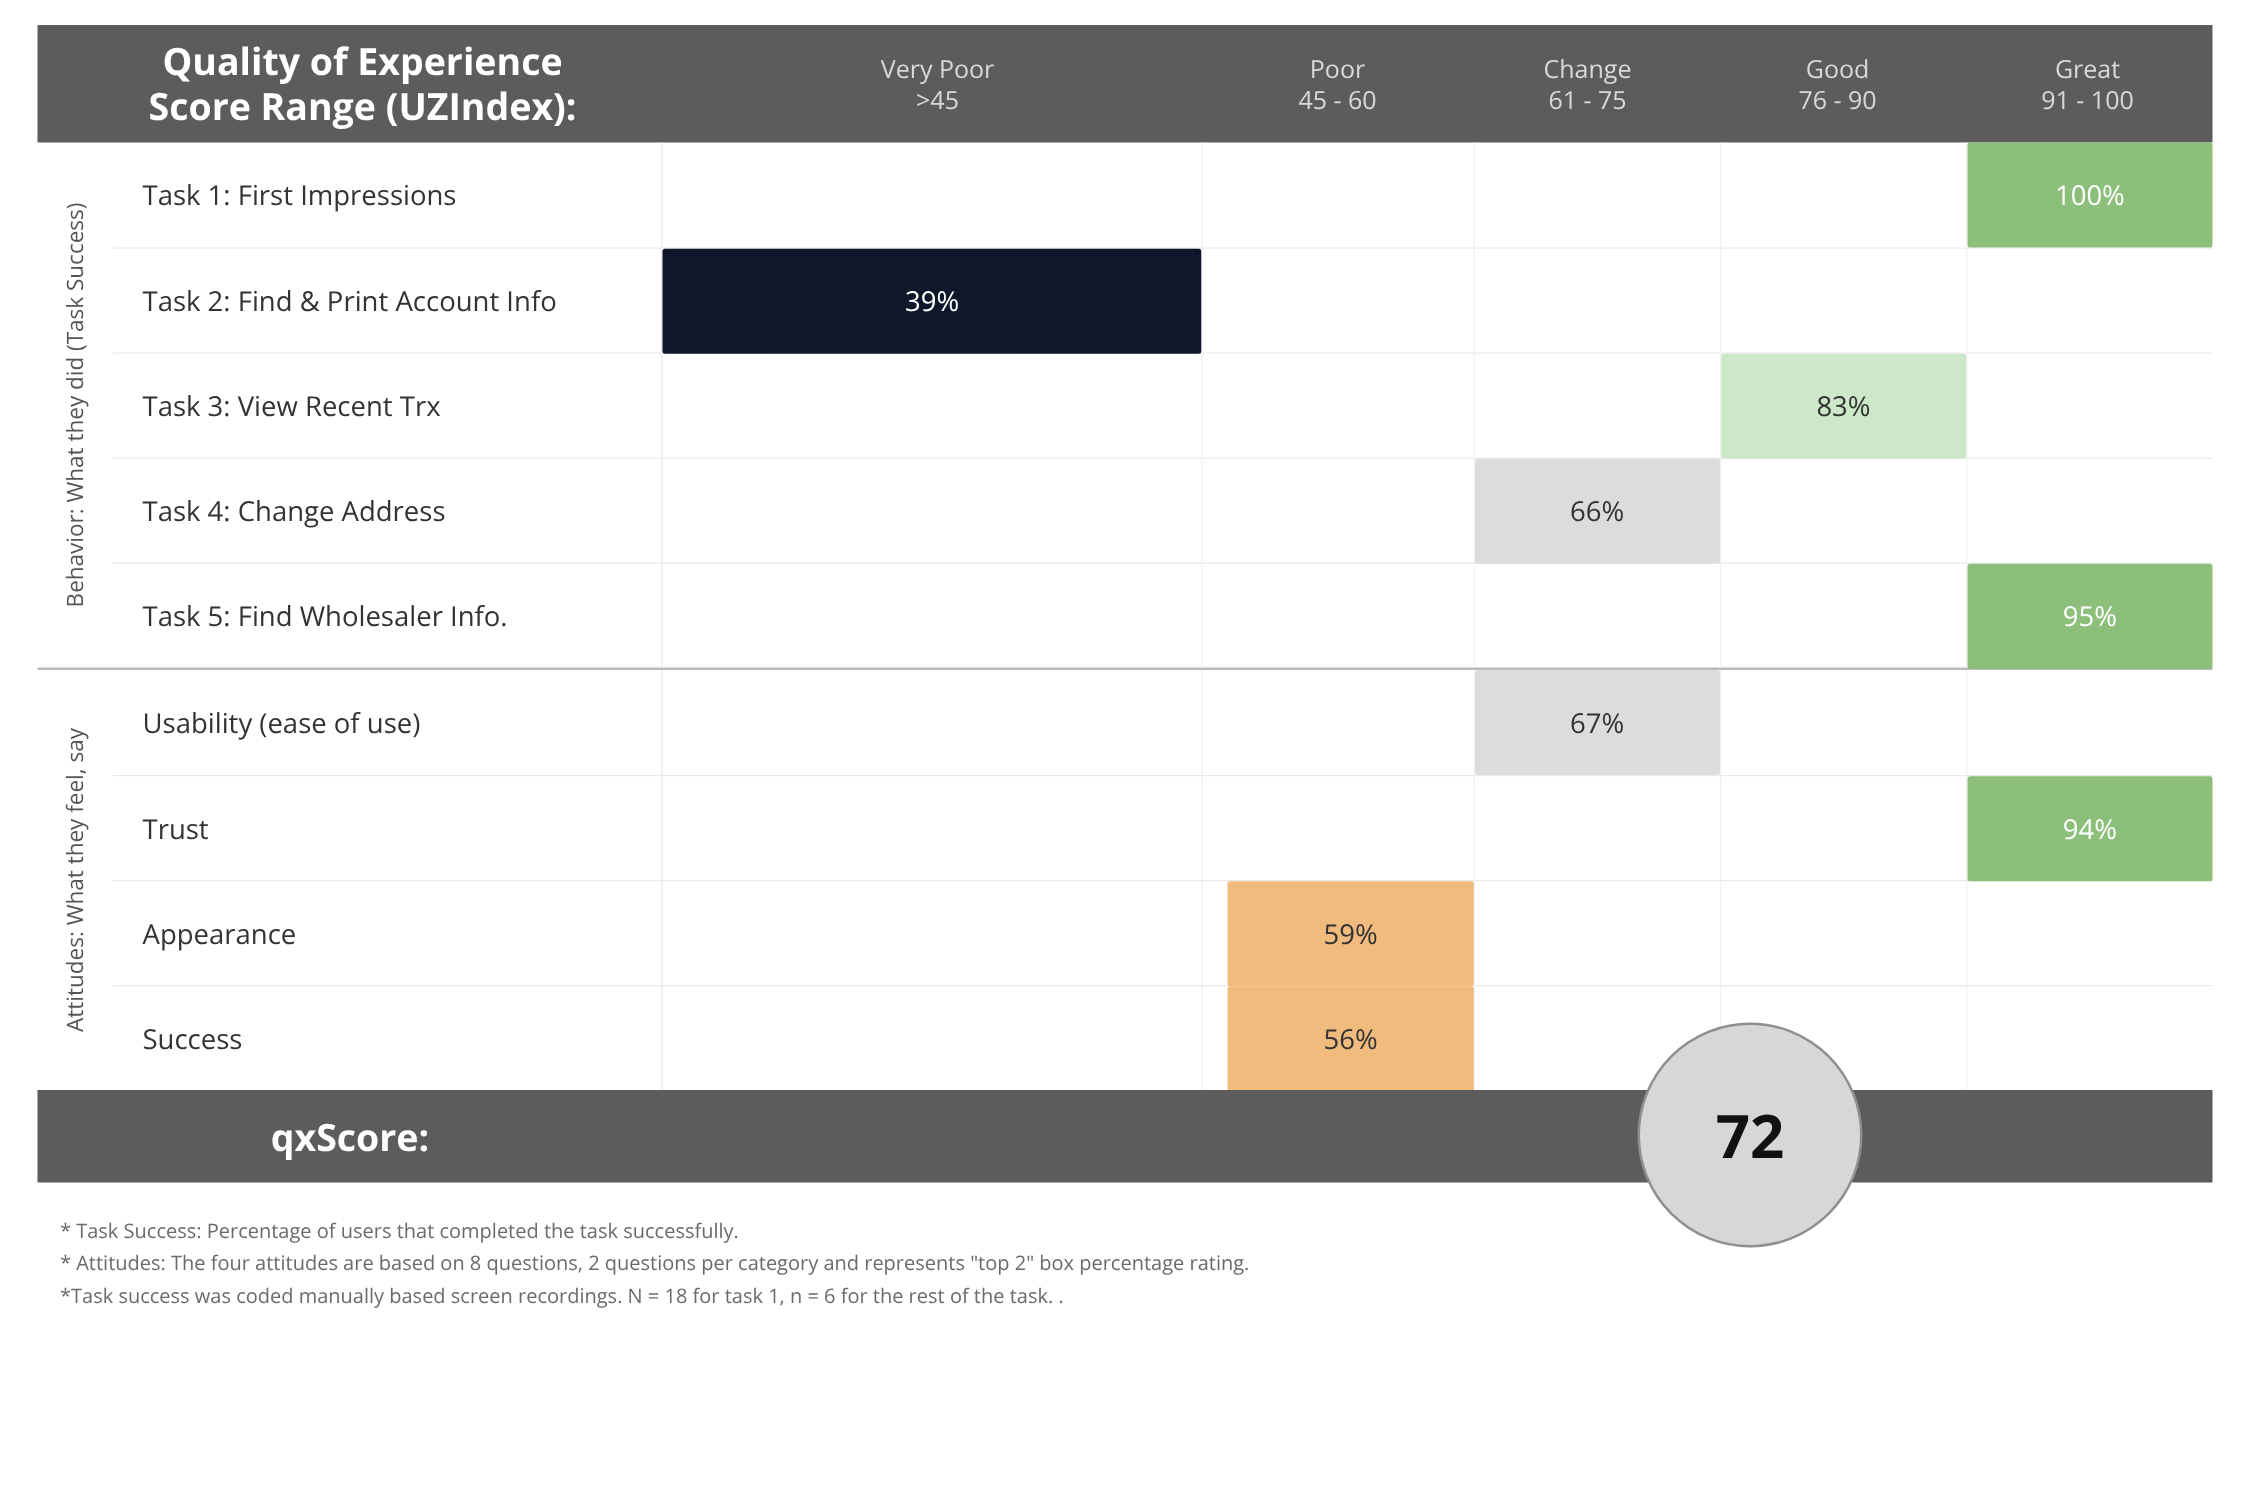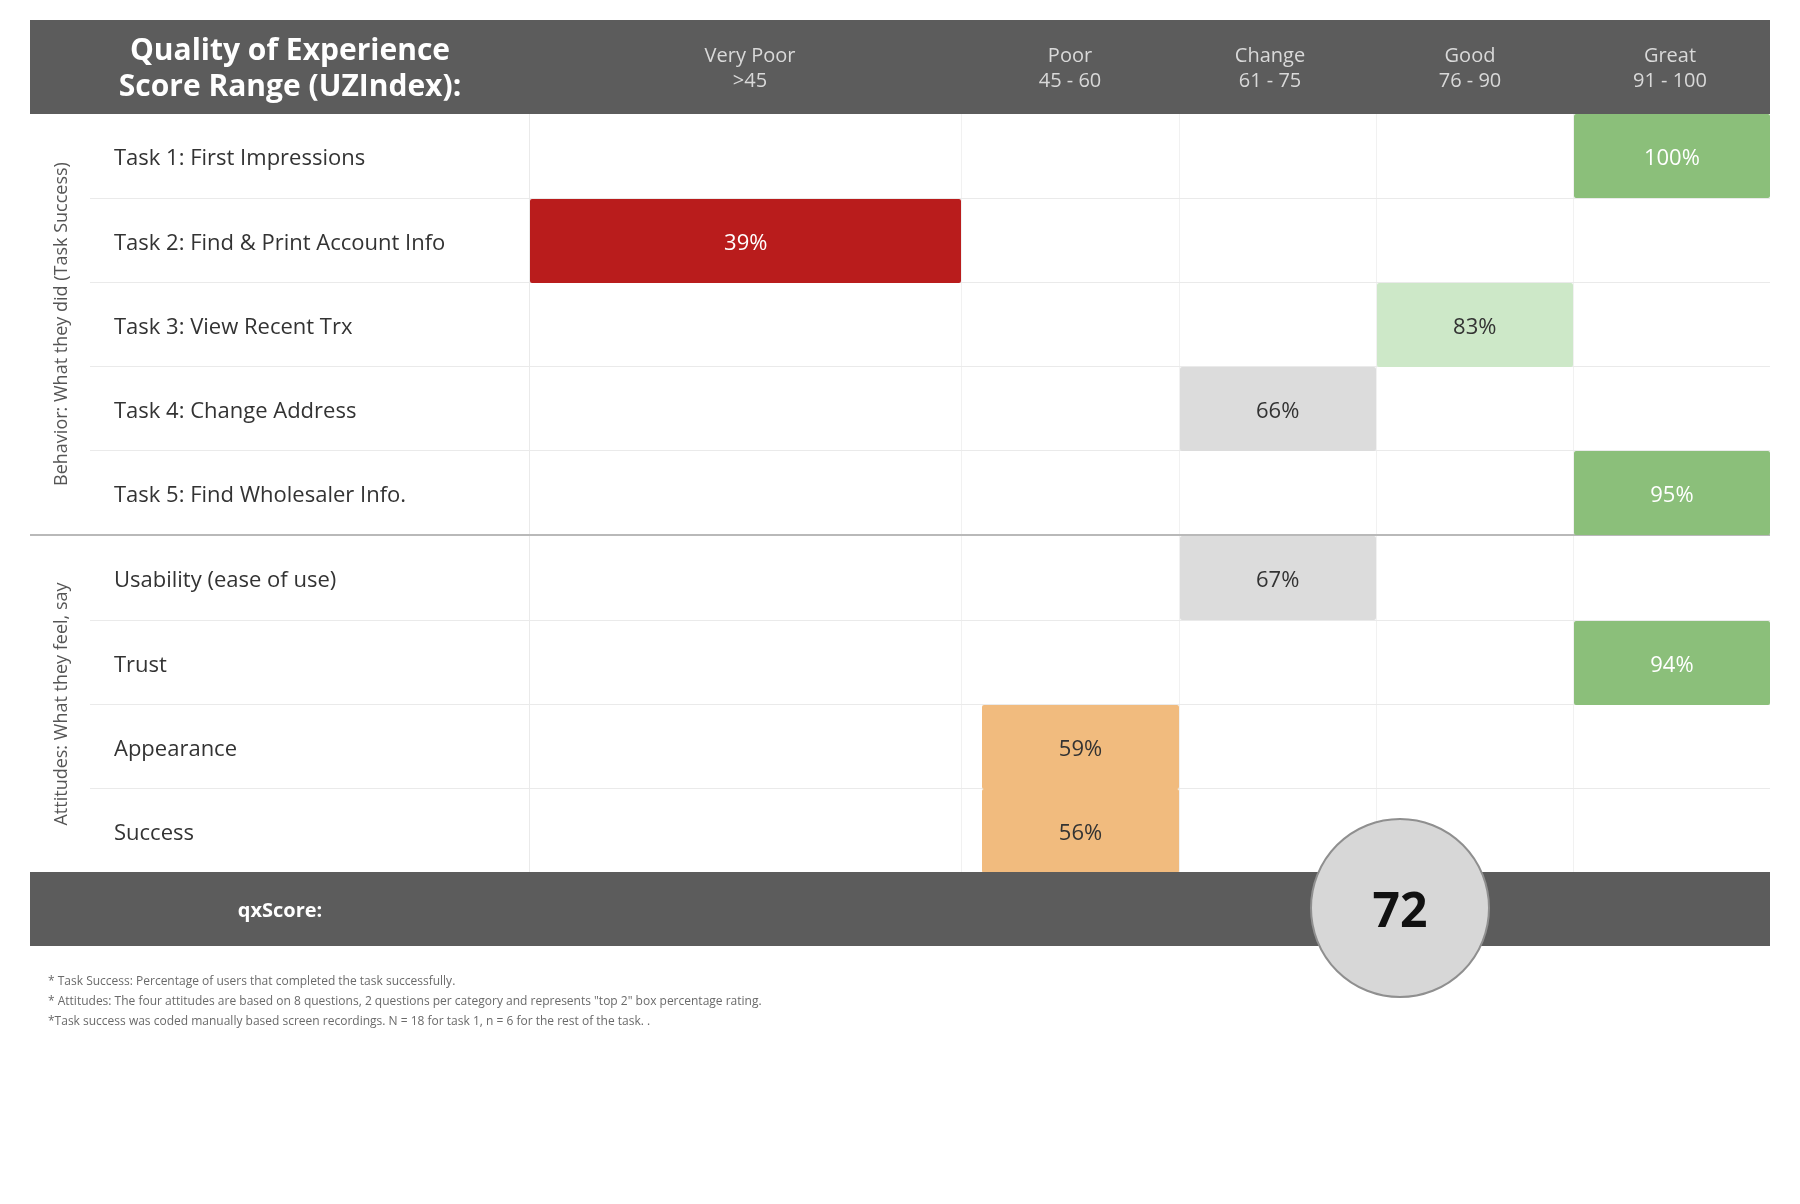--- a/index.html
+++ b/index.html
@@ -113,40 +113,40 @@
   .c4 { flex: 1; }
 
   .pill {
     height: 84px;
     width: 100%;
     display: flex;
     align-items: center;
     justify-content: center;
     border-radius: 2px;
   }
-  .pill.very-poor { background: #b91c1c; color: #fff; }
+  .pill.very-poor { background: #0f172a; color: #fff; }
   .pill.poor      { background: #f1bb7e; color: #333; }
   .pill.average   { background: #dcdcdc; color: #333; }
   .pill.good      { background: #cde8c8; color: #333; }
   .pill.great     { background: #8bbf7a; color: #fff; }
 
   
   .footer-bar {
     margin-top: 0;
     background: #5c5c5c;
     color: #fff;
     height: 74px;
     display: flex;
     align-items: center;
     position: relative;
   }
   .footer-bar .qx-label {
     width: 500px;
     text-align: center;
-    font-size: 20px;
+    font-size: 30px;
     font-weight: 700;
   }
   .score-circle {
     position: absolute;
     right: 280px;
     top: -54px;
     width: 180px;
     height: 180px;
     border-radius: 50%;
     background: #d7d7d7;
@@ -155,21 +155,21 @@
     align-items: center;
     justify-content: center;
     font-size: 48px;
     font-weight: 700;
     color: #111;
   }
 
   .footnotes {
     margin-top: 26px;
     padding-left: 18px;
-    font-size: 12px;
+    font-size: 16px;
     color: #6a6a6a;
     line-height: 1.5;
   }
   .footnotes p { margin: 2px 0; }
 </style>
 </head>
 <body>
 
 <div class="wrap">
 

